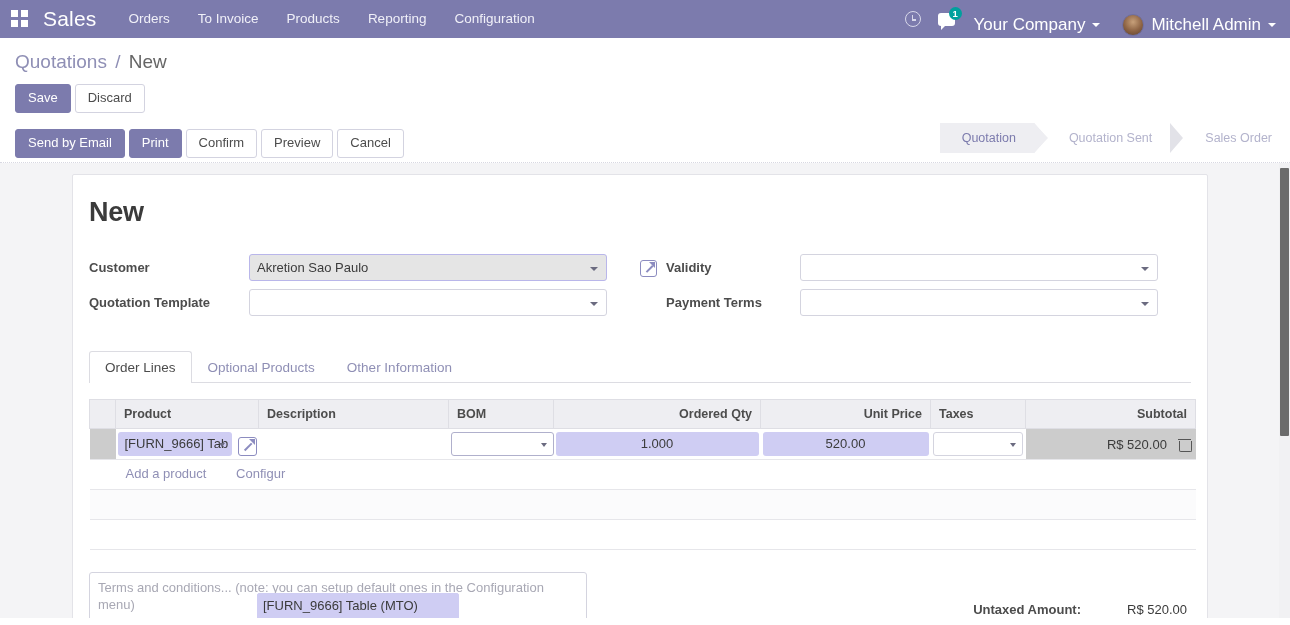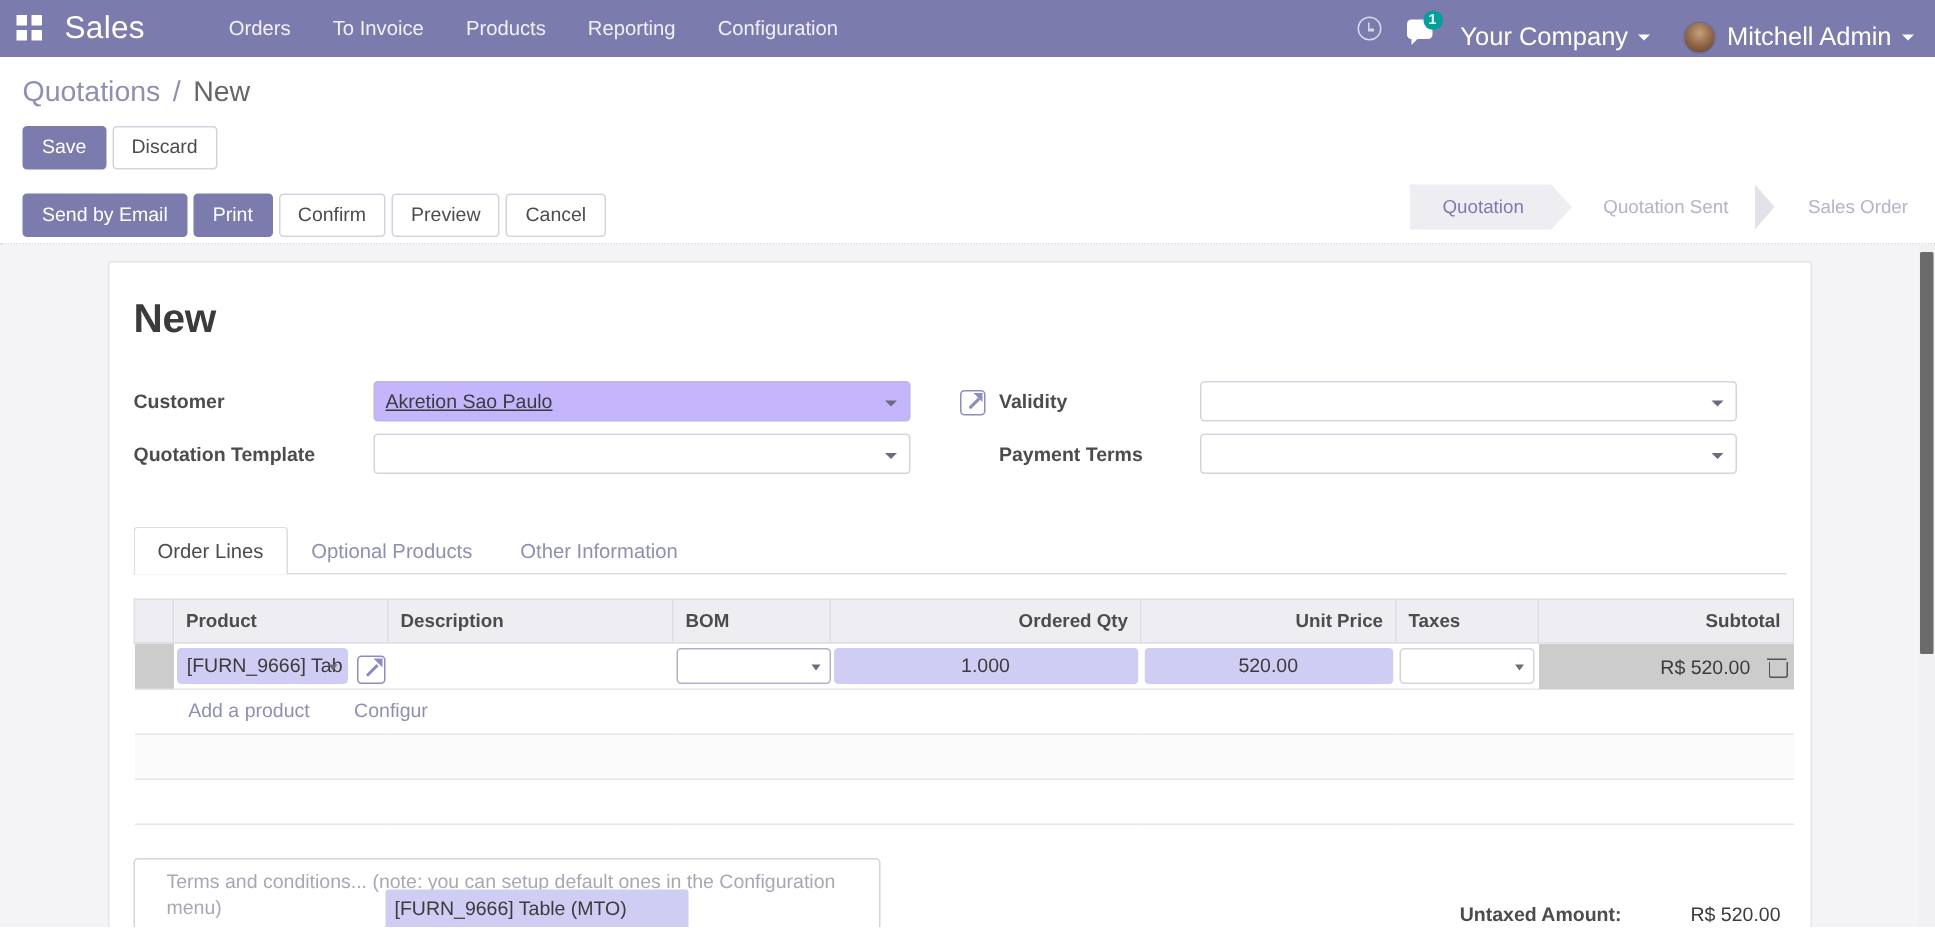--- a/index.html
+++ b/index.html
@@ -30,21 +30,21 @@
     grid-template-rows: 7px 7px;
     gap: 3px;
     margin-right: 14px;
     margin-left: 3px;
     cursor: pointer;
   }
   .apps-icon i { background: #ffffff; display: block; width: 7px; height: 7px; }
   .brand {
     font-size: 21px;
     color: #ffffff;
-    margin-right: 42px;
+    margin-right: 18px;
     letter-spacing: .2px;
   }
   .menu-item {
     font-size: 13.5px;
     color: #f0f0f8;
     padding: 0 14px;
     line-height: 38px;
     cursor: pointer;
     white-space: nowrap;
   }
@@ -300,21 +300,21 @@
     border-radius: 3px;
     background: #ffffff;
     font-size: 13px;
     color: #3b3b3b;
     line-height: 25px;
     padding: 0 22px 0 7px;
     overflow: hidden;
     white-space: nowrap;
     cursor: text;
   }
-  .ctl.filled { background: #c4b5fd; border-color: #b9b6ea; text-decoration: underline; }
+  .ctl.filled { background: #e5e5e5; border-color: #b9b6ea; }
   .caret-d {
     position: absolute;
     right: 8px; top: 12px;
     width: 0; height: 0;
     border-left: 4px solid transparent;
     border-right: 4px solid transparent;
     border-top: 4px solid #6b6b80;
   }
 
   
@@ -489,21 +489,21 @@
     margin-top: 22px;
     padding-bottom: 20px;
   }
   .terms {
     width: 498px;
     height: 54px;
     border: 1px solid #d4d4df;
     border-radius: 3px;
     color: #a8a8b4;
     font-size: 13px;
-    padding: 6px 21px;
+    padding: 6px 8px;
     line-height: 17px;
     background: #ffffff;
     cursor: text;
   }
   .totals { width: 330px; padding-right: 4px; margin-top: 28px; }
   .trow {
     display: flex;
     justify-content: flex-end;
     align-items: baseline;
     font-size: 13px;

